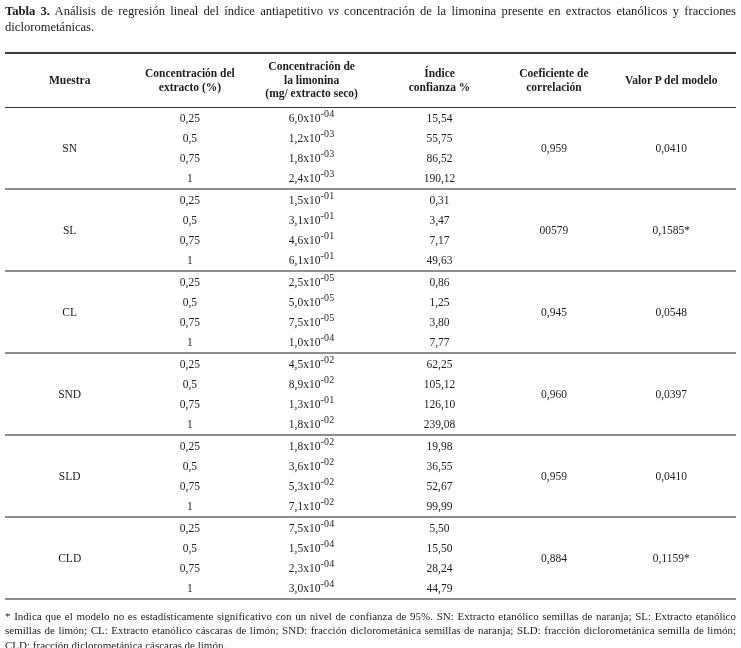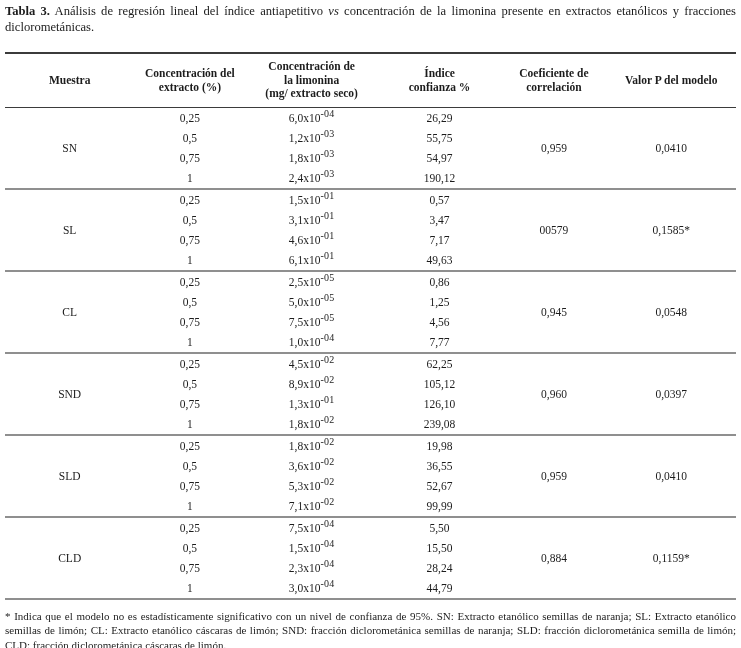--- a/index.html
+++ b/index.html
@@ -108,46 +108,46 @@
         <th>
           <span class="hl">Valor P del modelo</span>
         </th>
       </tr>
     </thead>
   <tbody>
         <tr>
           <td rowspan="4">SN</td>
           <td>0,25</td>
           <td><span>6,0x10</span><sup>-04</sup></td>
-          <td>26,29</td>
+          <td>15,54</td>
           <td rowspan="4">0,959</td>
           <td rowspan="4">0,0410</td>
         </tr>
         <tr>
           <td>0,5</td>
           <td><span>1,2x10</span><sup>-03</sup></td>
           <td>55,75</td>
         </tr>
         <tr>
           <td>0,75</td>
           <td><span>1,8x10</span><sup>-03</sup></td>
-          <td>54,97</td>
+          <td>86,52</td>
         </tr>
         <tr>
           <td>1</td>
           <td><span>2,4x10</span><sup>-03</sup></td>
           <td>190,12</td>
         </tr>
       </tbody>
       <tbody>
         <tr>
           <td rowspan="4">SL</td>
           <td>0,25</td>
           <td><span>1,5x10</span><sup>-01</sup></td>
-          <td>0,57</td>
+          <td>0,31</td>
           <td rowspan="4">00579</td>
           <td rowspan="4">0,1585*</td>
         </tr>
         <tr>
           <td>0,5</td>
           <td><span>3,1x10</span><sup>-01</sup></td>
           <td>3,47</td>
         </tr>
         <tr>
           <td>0,75</td>
@@ -170,21 +170,21 @@
           <td rowspan="4">0,0548</td>
         </tr>
         <tr>
           <td>0,5</td>
           <td><span>5,0x10</span><sup>-05</sup></td>
           <td>1,25</td>
         </tr>
         <tr>
           <td>0,75</td>
           <td><span>7,5x10</span><sup>-05</sup></td>
-          <td>4,56</td>
+          <td>3,80</td>
         </tr>
         <tr>
           <td>1</td>
           <td><span>1,0x10</span><sup>-04</sup></td>
           <td>7,77</td>
         </tr>
       </tbody>
       <tbody>
         <tr>
           <td rowspan="4">SND</td>

